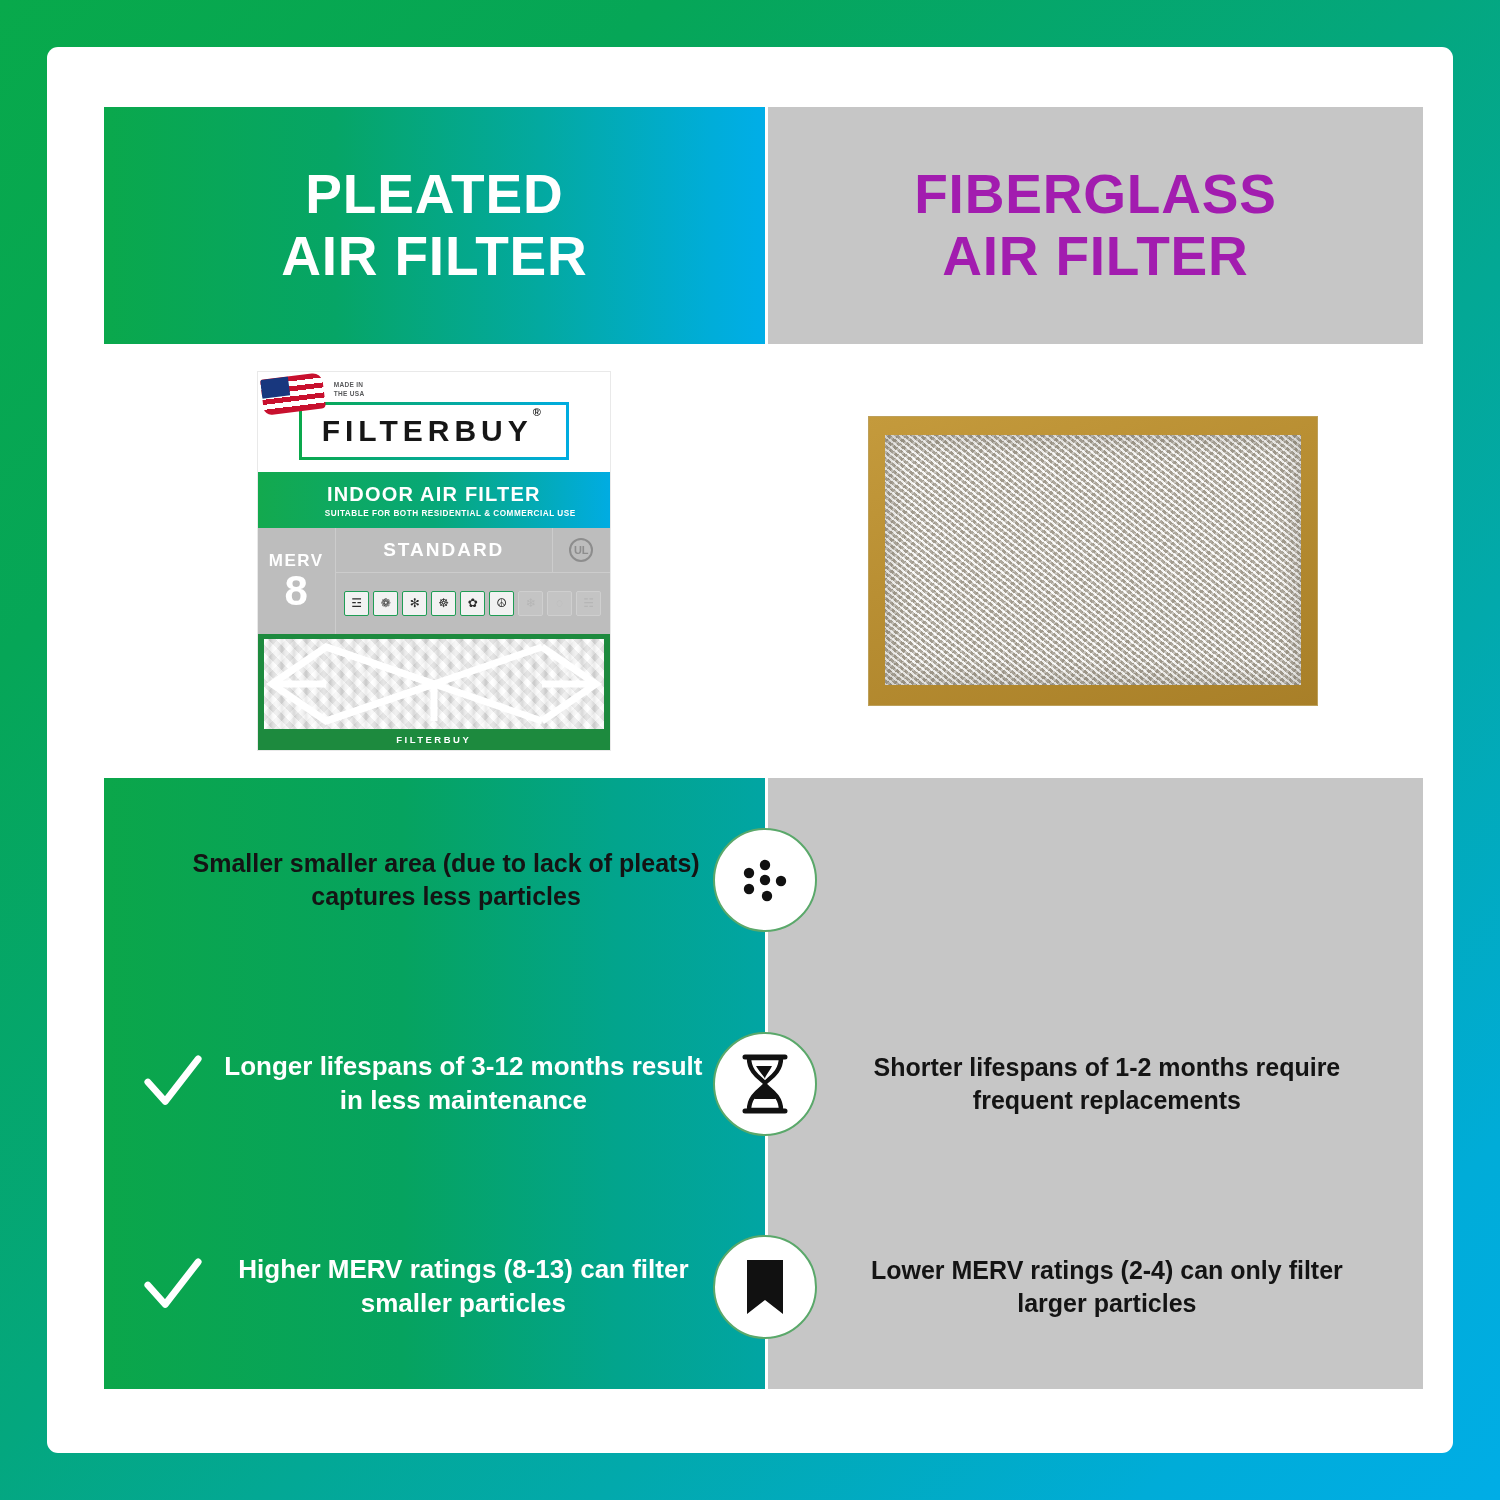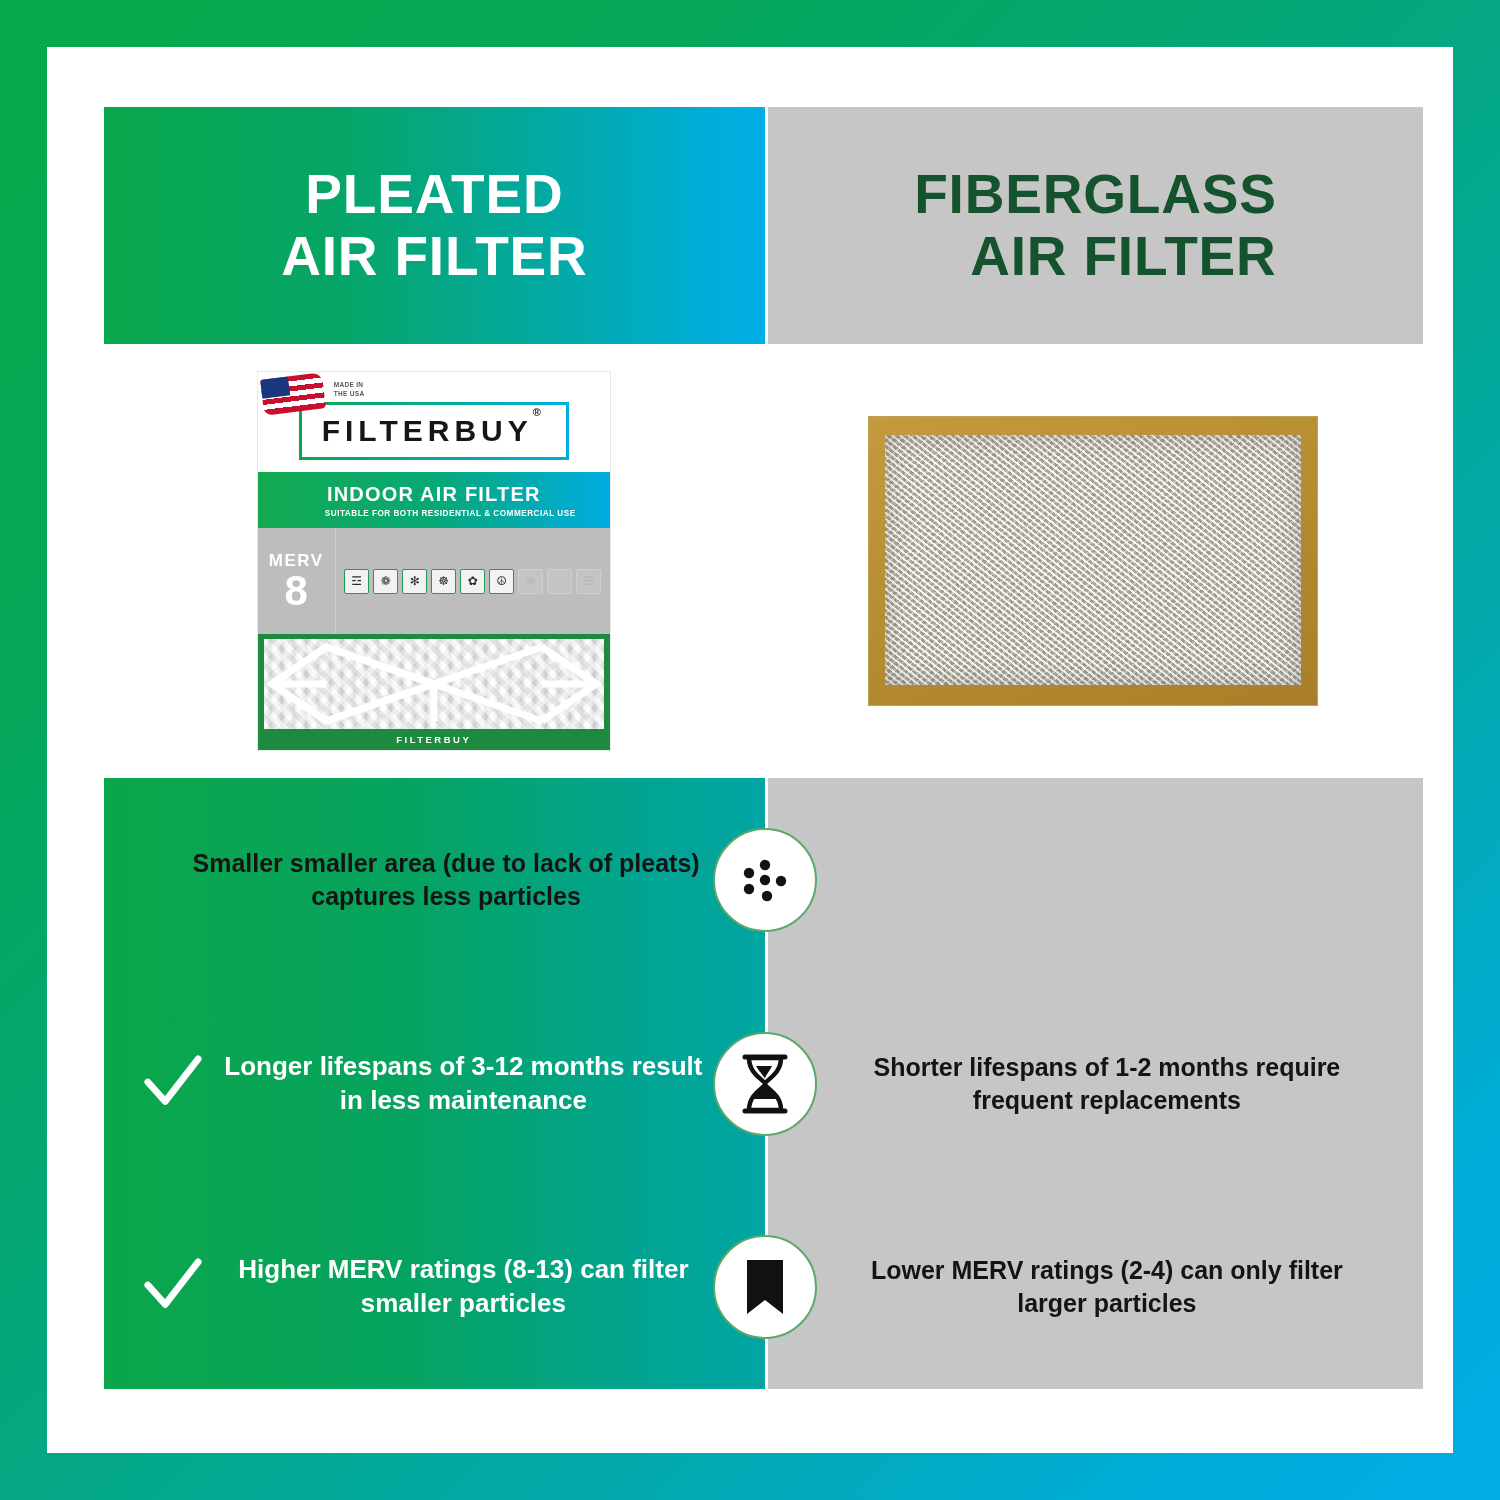--- a/index.html
+++ b/index.html
@@ -20,20 +20,21 @@
     background: linear-gradient(135deg, #08a94b 0%, #06a657 22%, #04a77e 48%, #02a9ac 70%, #00acd8 88%, #00ade6 100%);
     padding: 47px;
   }
 
   .canvas {
     position: relative;
     width: 100%;
     height: 100%;
     background: #ffffff;
     padding: 60px 30px 52px 57px;
+    border-radius: 11px;
   }
 
   .inner {
     position: relative;
     width: 100%;
     height: 100%;
   }
 
   
   .headers {
@@ -61,21 +62,21 @@
   }
 
   .header-title {
     font-size: 55px;
     font-weight: 700;
     line-height: 1.12;
     letter-spacing: 0.8px;
   }
 
   .header-left .header-title { color: #ffffff; }
-  .header-right .header-title { color: #14532d; text-align: right; }
+  .header-right .header-title { color: #a21caf; }
 
   
   .products {
     display: flex;
     width: 100%;
     height: 434px;
     background: #ffffff;
     align-items: center;
   }
 
@@ -442,20 +443,26 @@
               <div class="pb-band-main">INDOOR AIR FILTER</div>
               <div class="pb-band-sub">SUITABLE FOR BOTH RESIDENTIAL &amp; COMMERCIAL USE</div>
             </div>
 
             <div class="pb-mid">
               <div class="merv-col">
                 <div class="merv-label">MERV</div>
                 <div class="merv-value">8</div>
               </div>
               <div class="merv-right">
+                <div class="std-row">
+                  <div class="std-text">STANDARD</div>
+                  <div class="ul-mark">
+                    <div class="ul-circle">UL</div>
+                  </div>
+                </div>
                 <div class="icon-row">
                   <div class="mini-icon">☲</div>
                   <div class="mini-icon">❁</div>
                   <div class="mini-icon">✻</div>
                   <div class="mini-icon">☸</div>
                   <div class="mini-icon">✿</div>
                   <div class="mini-icon">☮</div>
                   <div class="mini-icon off">❄</div>
                   <div class="mini-icon off">◌</div>
                   <div class="mini-icon off">☵</div>

